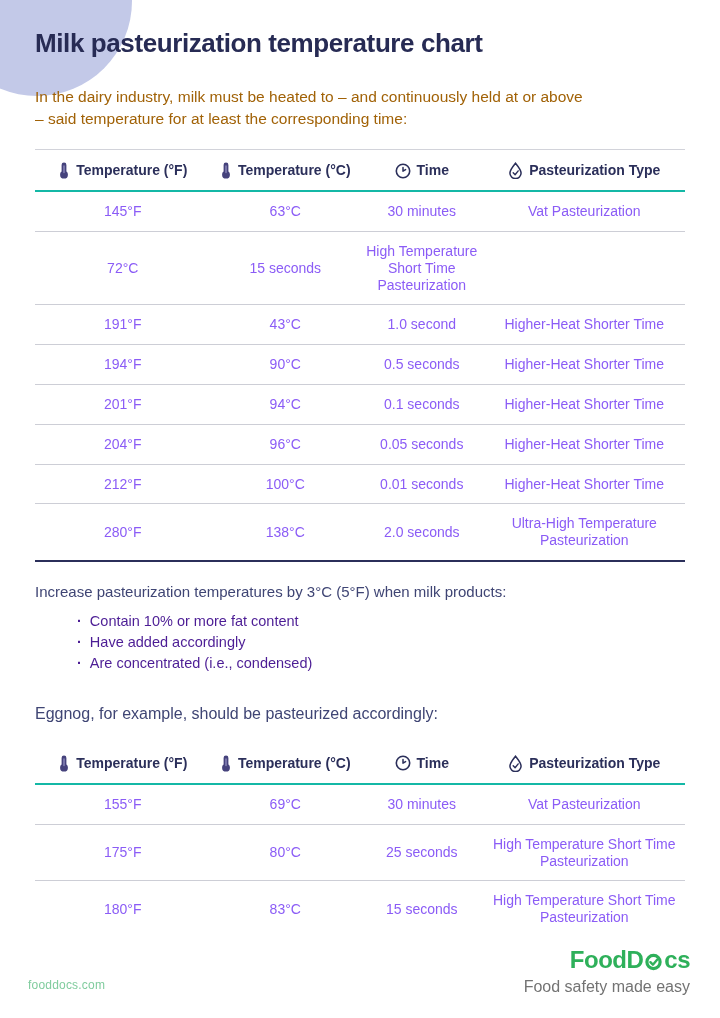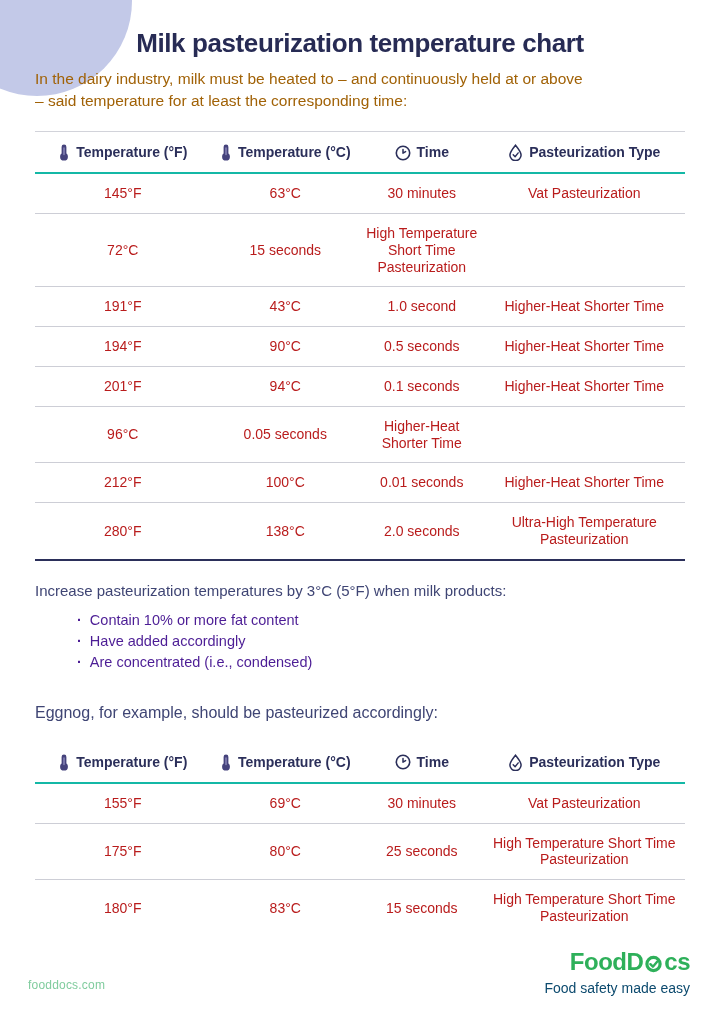--- a/index.html
+++ b/index.html
@@ -8,22 +8,22 @@
     background:#ffffff; overflow:hidden;
     font-family:"Liberation Sans", sans-serif;
     color:#3f4574;
   }
   .decor-circle {
     position:absolute; left:-58px; top:-94px; width:190px; height:190px;
     border-radius:50%; background:#c3c9e8;
   }
   .content { position:relative; padding:28px 35px 0 35px; }
   .title {
-    margin:0 0 9px 0; font-size:26px; line-height:1.2; font-weight:700;
-    letter-spacing:-0.4px; color:#272b54;text-align:center;
+    margin:0 0 27px 0; font-size:26px; line-height:1.2; font-weight:700;
+    letter-spacing:-0.4px; color:#272b54;
   }
   .subtitle {
     margin:0 0 19px 0; font-size:15.5px; line-height:1.42;
     max-width:548px; color:#a16207;
   }
   
   .ptable { width:650px; }
   .t-head {
     display:grid; grid-template-columns:27% 23% 19% 31%;
     align-items:center; padding:12px 0 11px 0;
@@ -35,42 +35,42 @@
     font-size:14px; font-weight:700; color:#2b2f5a; line-height:1.1;
   }
   .t-hcell svg { flex:0 0 auto; display:block; }
   .t-body .t-row {
     display:grid; grid-template-columns:27% 23% 19% 31%;
     align-items:center; padding:11px 0;
   }
   .t-body .t-row + .t-row { border-top:1px solid #cdced6; }
   .ptable.bottom-rule .t-body { border-bottom:2px solid #2b2f5a; }
   .t-cell {
-    text-align:center; font-size:14px; line-height:1.2; color:#b91c1c;
+    text-align:center; font-size:14px; line-height:1.2; color:#8b5cf6;
     padding:0 6px;
   }
   
   .note { margin:21px 0 13px 0; font-size:15px; color:#3f4574; }
   .bullets { margin:0 0 0 42px; }
   .bullet { font-size:14.5px; color:#4c1d95; margin:5px 0; }
   .bullet::before { content:"·"; font-weight:700; margin-right:8px; }
   .eggnog { margin:34px 0 20px 0; font-size:16px; color:#3f4574; }
   
   .site-url {
     position:absolute; left:28px; bottom:26px;
     font-size:12px; color:#80cc9e; letter-spacing:0.2px;
   }
   .brand { position:absolute; right:30px; bottom:22px; text-align:right; }
   .logo-row {
     display:flex; align-items:center; justify-content:flex-end;
     font-size:24px; font-weight:700; color:#2eb05a; letter-spacing:-0.5px;
     line-height:1;
   }
   .logo-mark { display:inline-flex; margin:0 1px; position:relative; top:1px; }
-  .tagline { margin-top:6px; font-size:14px; color:#0c4a6e; }
+  .tagline { margin-top:6px; font-size:16px; color:#737373; }
 </style>
 </head>
 <body>
 
 <div class="page">
   <div class="decor-circle"></div>
 
   <div class="content">
     <h1 class="title">Milk pasteurization temperature chart</h1>
     <p class="subtitle">In the dairy industry, milk must be heated to – and continuously held at or above – said temperature for at least the corresponding time:</p>
@@ -132,20 +132,21 @@
             <div class="t-cell">0.5 seconds</div>
             <div class="t-cell">Higher-Heat Shorter Time</div>
           </div>
           <div class="t-row">
             <div class="t-cell">201°F</div>
             <div class="t-cell">94°C</div>
             <div class="t-cell">0.1 seconds</div>
             <div class="t-cell">Higher-Heat Shorter Time</div>
           </div>
           <div class="t-row">
+            <div class="t-cell">204°F</div>
             <div class="t-cell">96°C</div>
             <div class="t-cell">0.05 seconds</div>
             <div class="t-cell">Higher-Heat Shorter Time</div>
           </div>
           <div class="t-row">
             <div class="t-cell">212°F</div>
             <div class="t-cell">100°C</div>
             <div class="t-cell">0.01 seconds</div>
             <div class="t-cell">Higher-Heat Shorter Time</div>
           </div>

